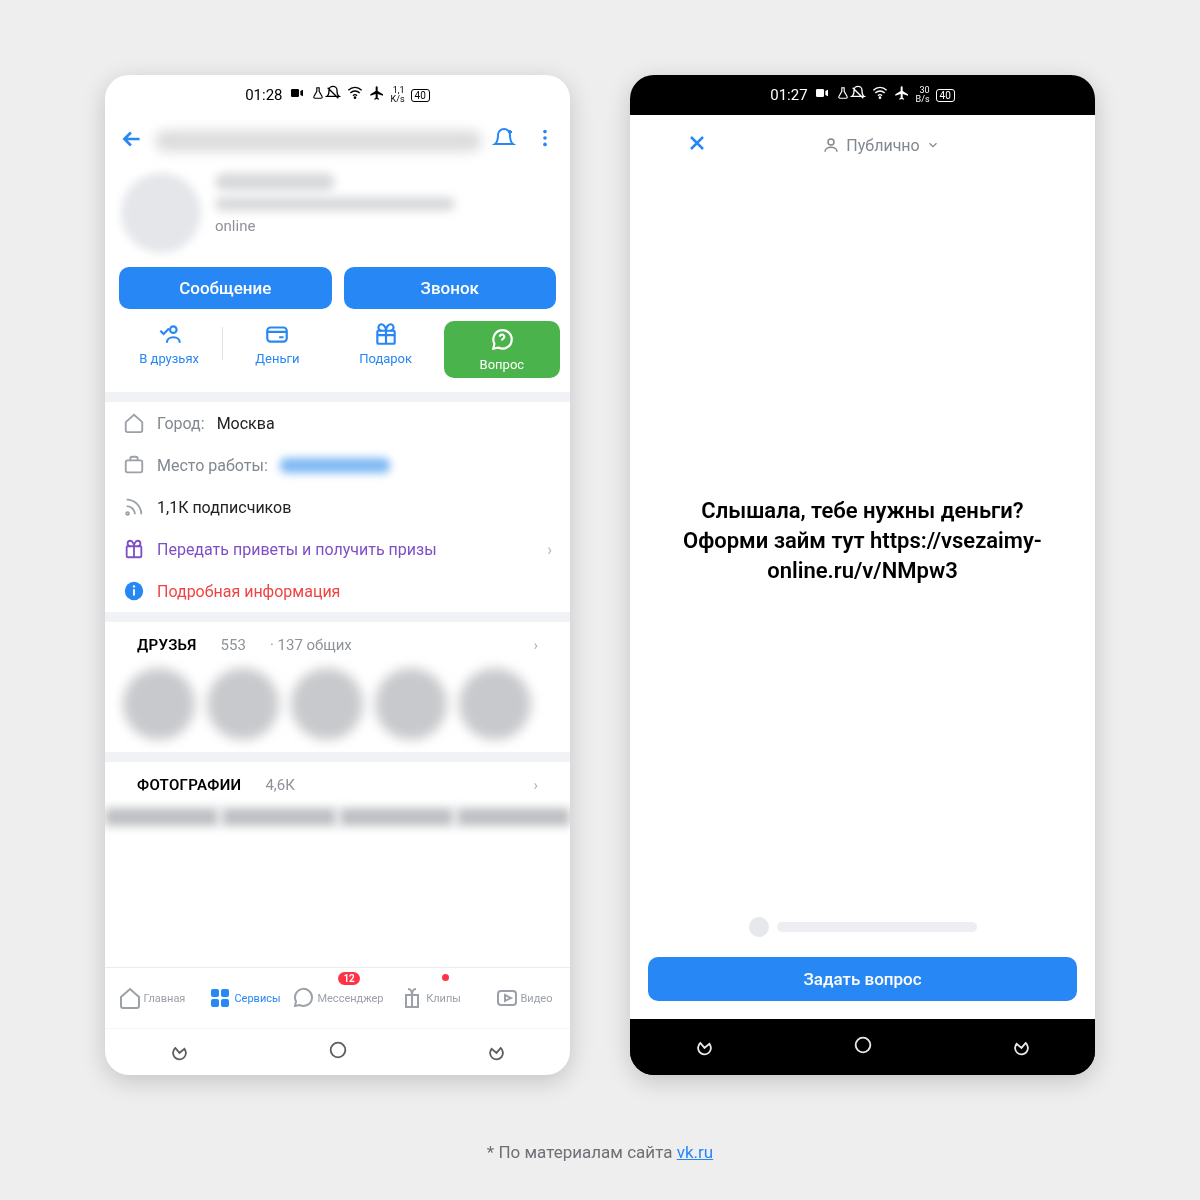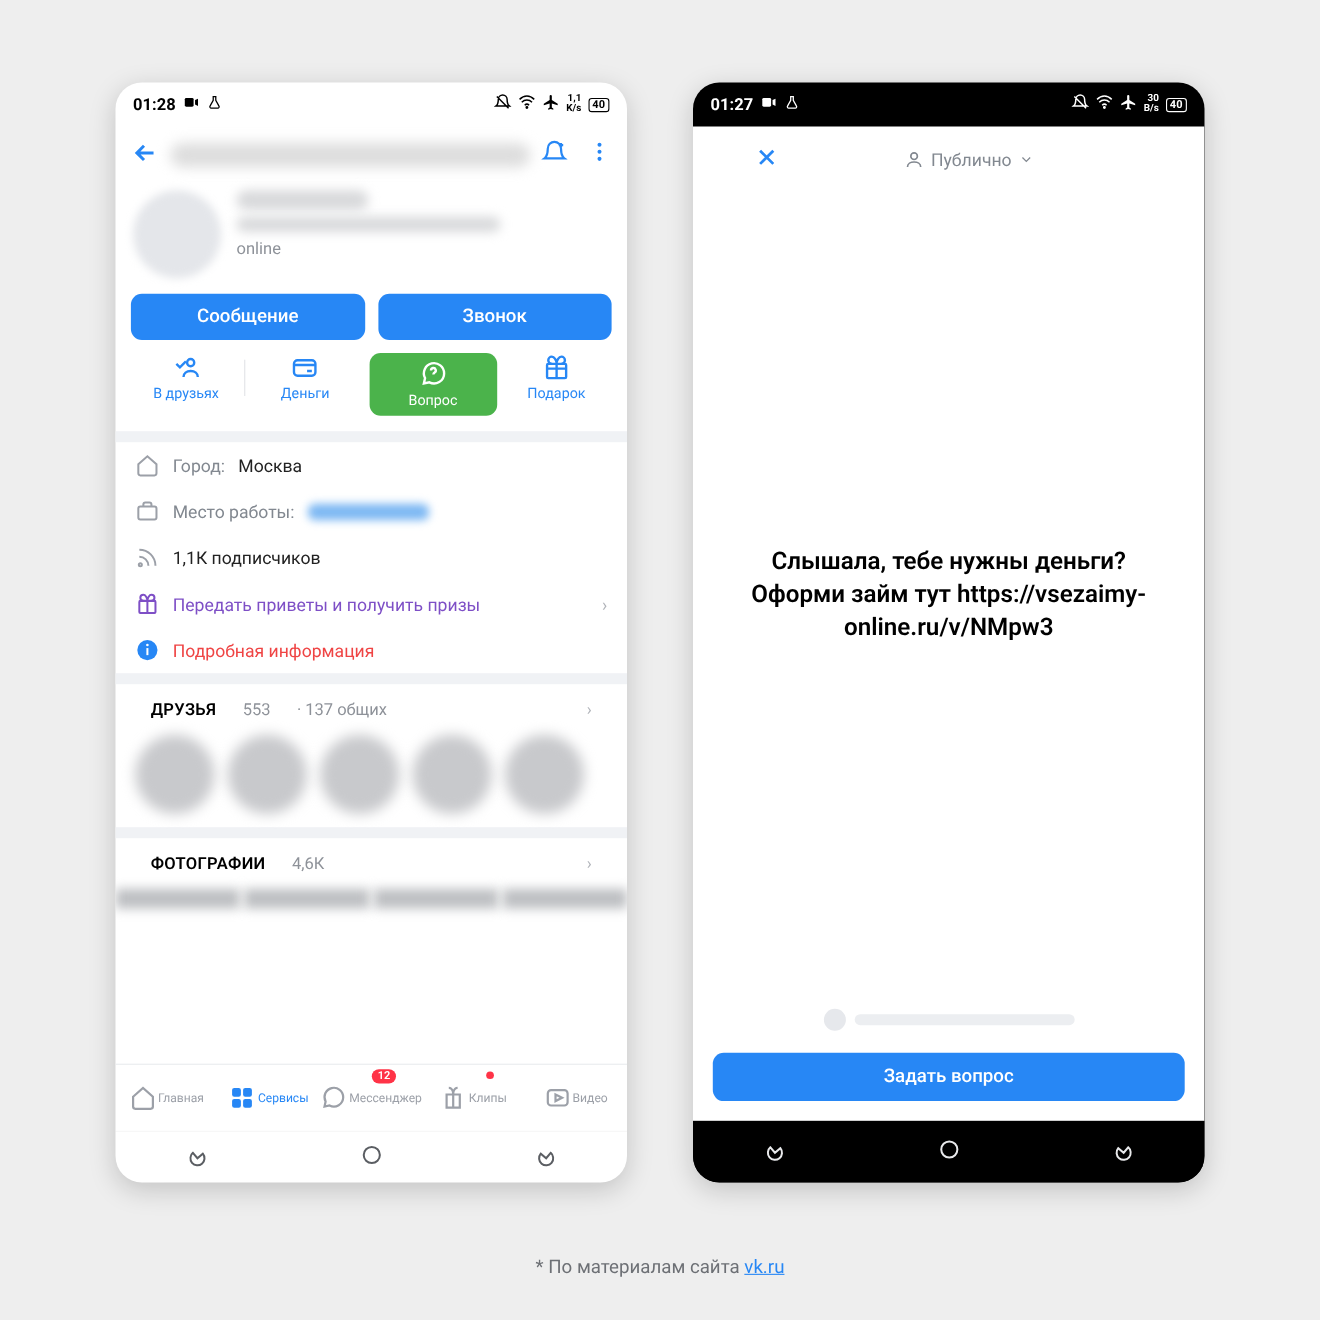--- a/index.html
+++ b/index.html
@@ -1,21 +1,21 @@
 <!DOCTYPE html>
 <html><head>
 <meta charset="utf-8">
 <style>
   html,body{margin:0;padding:0;background:#eeeeee;font-family:-apple-system,BlinkMacSystemFont,"Segoe UI",Roboto,Arial,sans-serif;}
   .canvas{width:1200px;height:1200px;position:relative;}
   .phones{display:flex;justify-content:center;gap:60px;padding-top:75px;}
   .phone{width:465px;height:1000px;border-radius:24px;background:#fff;box-shadow:0 6px 24px rgba(0,0,0,.18);overflow:hidden;display:flex;flex-direction:column;}
   .phone.dark{background:#000;}
   
-  .status{height:40px;display:flex;align-items:center;justify-content:space-between;padding:0 16px;font-size:15px;font-weight:700;}
+  .status{height:40px;display:flex;align-items:center;justify-content:center;padding:0 16px;font-size:15px;font-weight:400;}
   .status .l, .status .r{display:flex;align-items:center;gap:6px;}
   .small{font-size:9px;line-height:9px;text-align:right;}
   .phone.dark .status{color:#fff;}
   
   .hdr{height:52px;display:flex;align-items:center;padding:0 14px;gap:10px;}
   .back svg{width:26px;height:26px;}
   .blur-title{flex:1;height:22px;border-radius:12px;background:#ddd;filter:blur(6px);}
   .hicons{display:flex;gap:18px;color:#2787f5;}
   .profile{display:flex;gap:14px;padding:6px 16px 10px;}
   .avatar{width:80px;height:80px;border-radius:50%;background:#e4e6ea;filter:blur(4px);}
@@ -143,33 +143,33 @@
             </svg>
       <span>В друзьях</span>
     </div>
     <div class="act">
       <svg viewBox="0 0 24 24" fill="none" stroke="currentColor" stroke-width="2">
               <rect x="3" y="6" width="18" height="13" rx="3"></rect>
               <path d="M3 10h18M14 15h4"></path>
             </svg>
       <span>Деньги</span>
     </div>
+    <div class="act">
+      <svg viewBox="0 0 24 24" fill="none" stroke="currentColor" stroke-width="2">
+              <rect x="4" y="9" width="16" height="12" rx="1"></rect>
+              <path d="M4 13h16M12 9v12M8 9a3 3 0 110-6c2 0 4 3 4 6M16 9a3 3 0 100-6c-2 0-4 3-4 6"></path>
+            </svg>
+      <span>Подарок</span>
+    </div>
     <div class="act green">
       <svg viewBox="0 0 24 24" fill="none" stroke="currentColor" stroke-width="2">
               <path d="M21 11.5a8.5 8.5 0 01-12.4 7.5L4 20l1-4.6A8.5 8.5 0 1121 11.5z"></path>
               <path d="M10 9a2 2 0 113 1.7c-.8.5-1 1-1 1.8M12 16h.01"></path>
             </svg>
       <span>Вопрос</span>
-    </div>
-    <div class="act">
-      <svg viewBox="0 0 24 24" fill="none" stroke="currentColor" stroke-width="2">
-              <rect x="4" y="9" width="16" height="12" rx="1"></rect>
-              <path d="M4 13h16M12 9v12M8 9a3 3 0 110-6c2 0 4 3 4 6M16 9a3 3 0 100-6c-2 0-4 3-4 6"></path>
-            </svg>
-      <span>Подарок</span>
     </div>
   </div>
 
   <div class="divider"></div>
 
   <div class="inforow">
     <svg viewBox="0 0 24 24" fill="none" stroke="currentColor" stroke-width="2">
             <path d="M3 11l9-8 9 8v9a2 2 0 01-2 2H5a2 2 0 01-2-2z"></path>
           </svg>
     <span>Город:</span>

